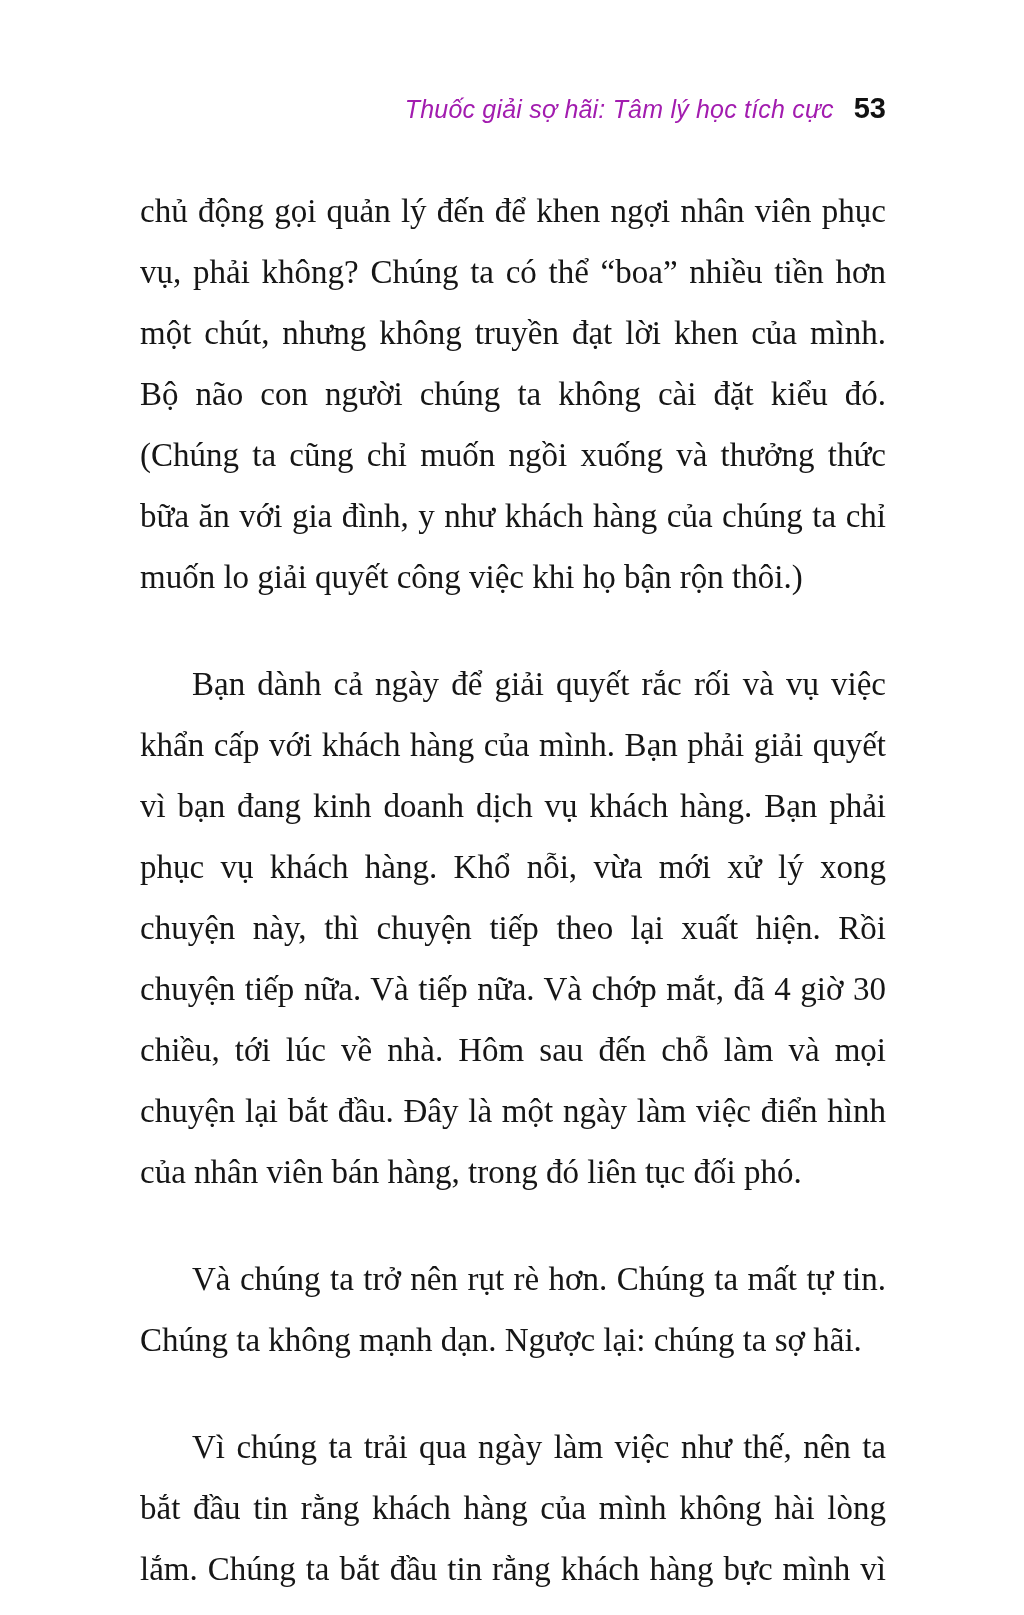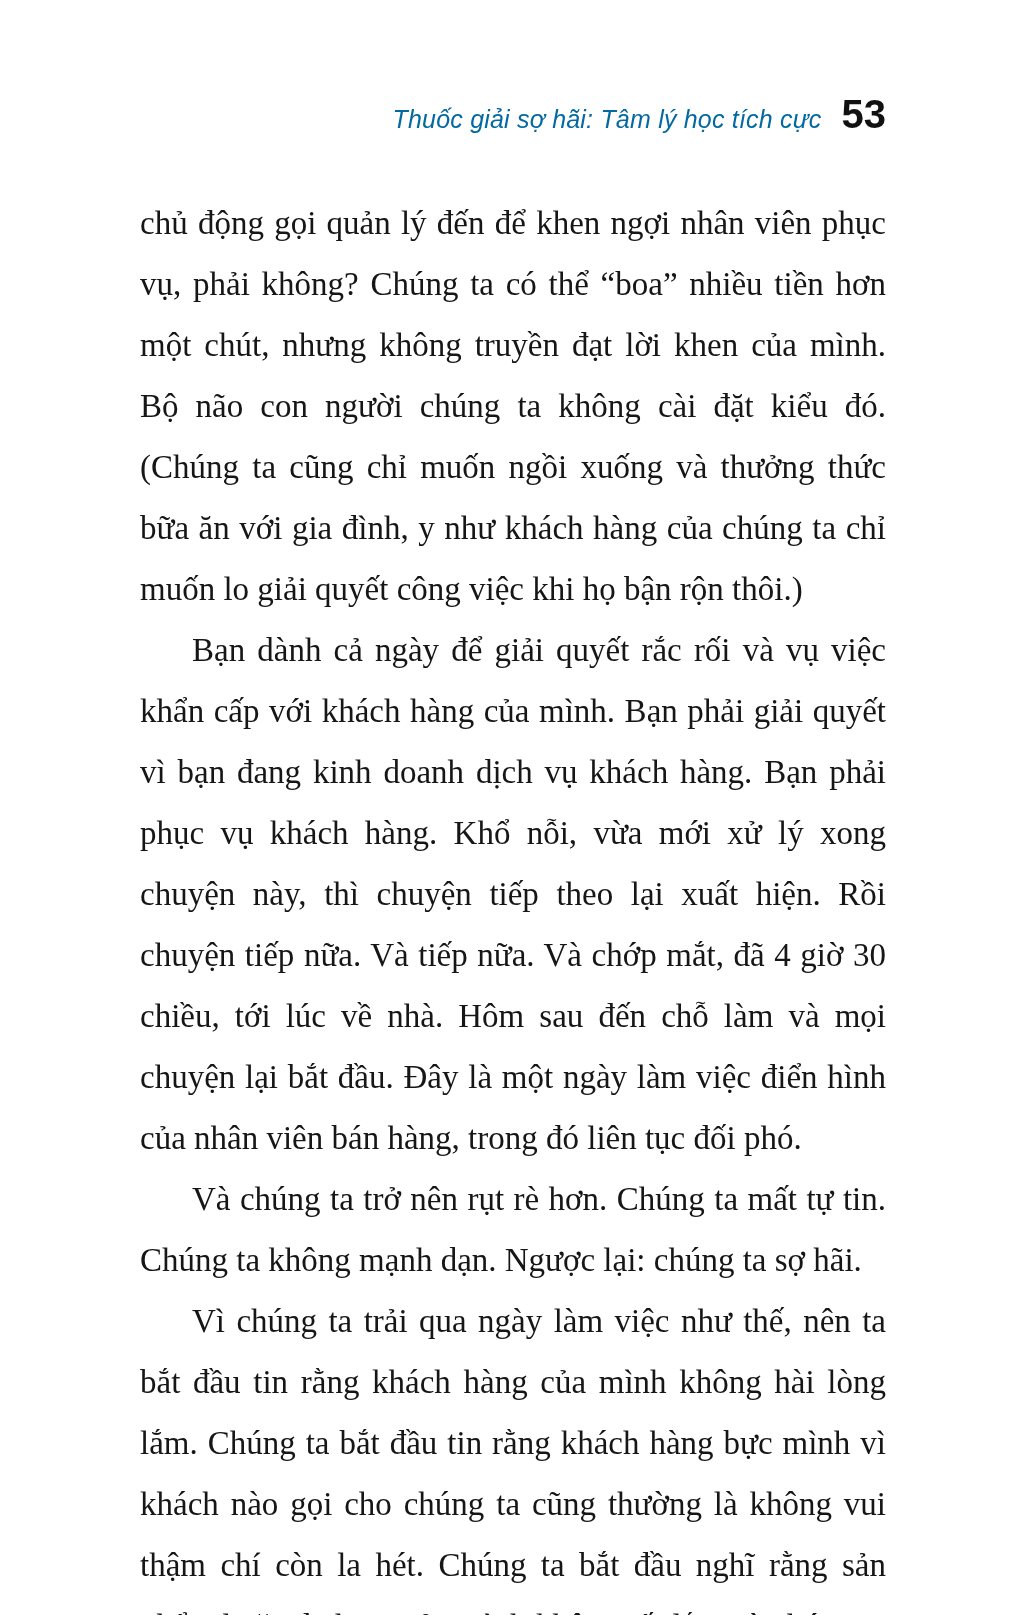--- a/index.html
+++ b/index.html
@@ -27,43 +27,44 @@
     justify-content: flex-end;
     align-items: baseline;
     gap: 20px;
     white-space: nowrap;
   }
   .running-title {
     font-family: "Liberation Sans", sans-serif;
     font-style: italic;
     font-size: 25px;
     letter-spacing: 0.2px;
-    color: #0369a1;
+    color: #a21caf;
   }
   .page-number {
     font-family: "Liberation Sans", sans-serif;
     font-weight: 700;
-    font-size: 40px;
+    font-size: 29px;
     color: #111111;
   }
   .body-text {
     margin-top: 56px;
     font-family: "Liberation Serif", "DejaVu Serif", serif;
     font-size: 33px;
     line-height: 61px;
     color: #161616;
     text-align: justify;
     text-align-last: left;
   }
   .body-text p {
     margin: 0;
     padding: 0;
   }
   .body-text p.indented {
     text-indent: 52px;
+    margin-top: 46px;
   }
 </style>
 </head>
 <body>
 
 <div class="page">
 
   <div class="running-header">
     <span class="running-title">Thuốc giải sợ hãi: Tâm lý học tích cực</span>
     <span class="page-number">53</span>

